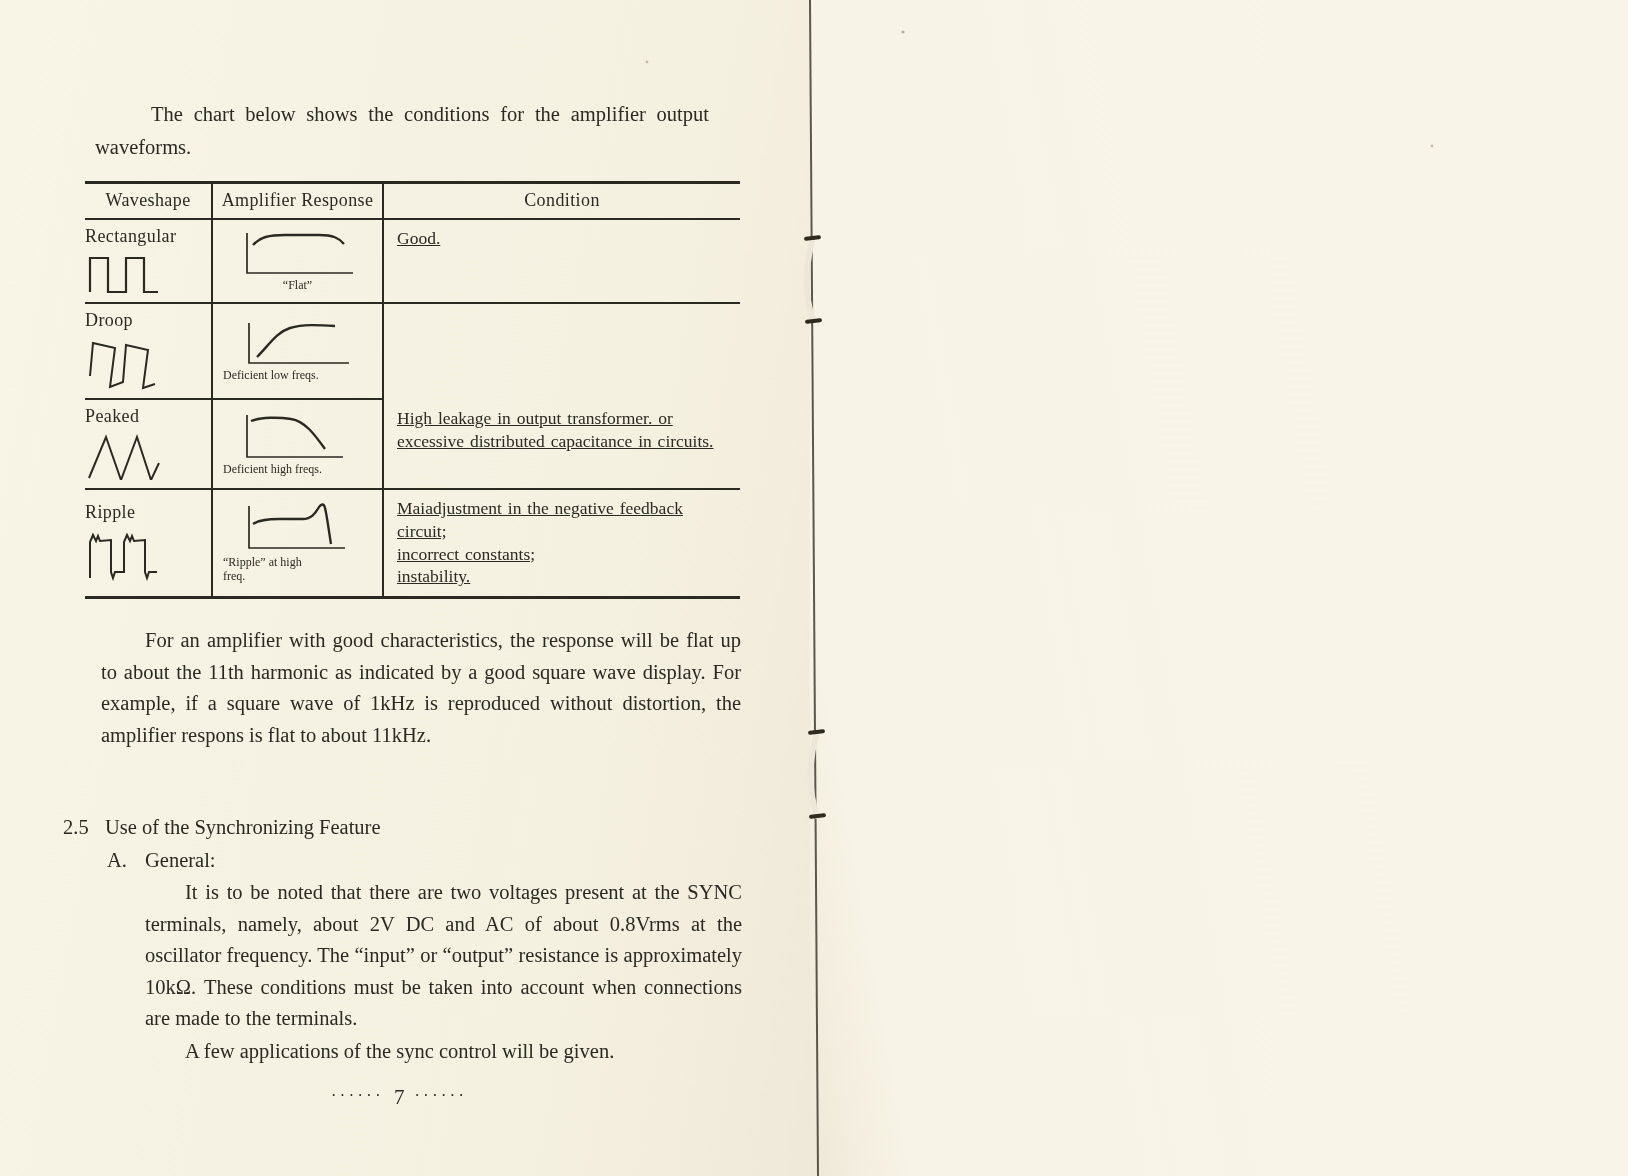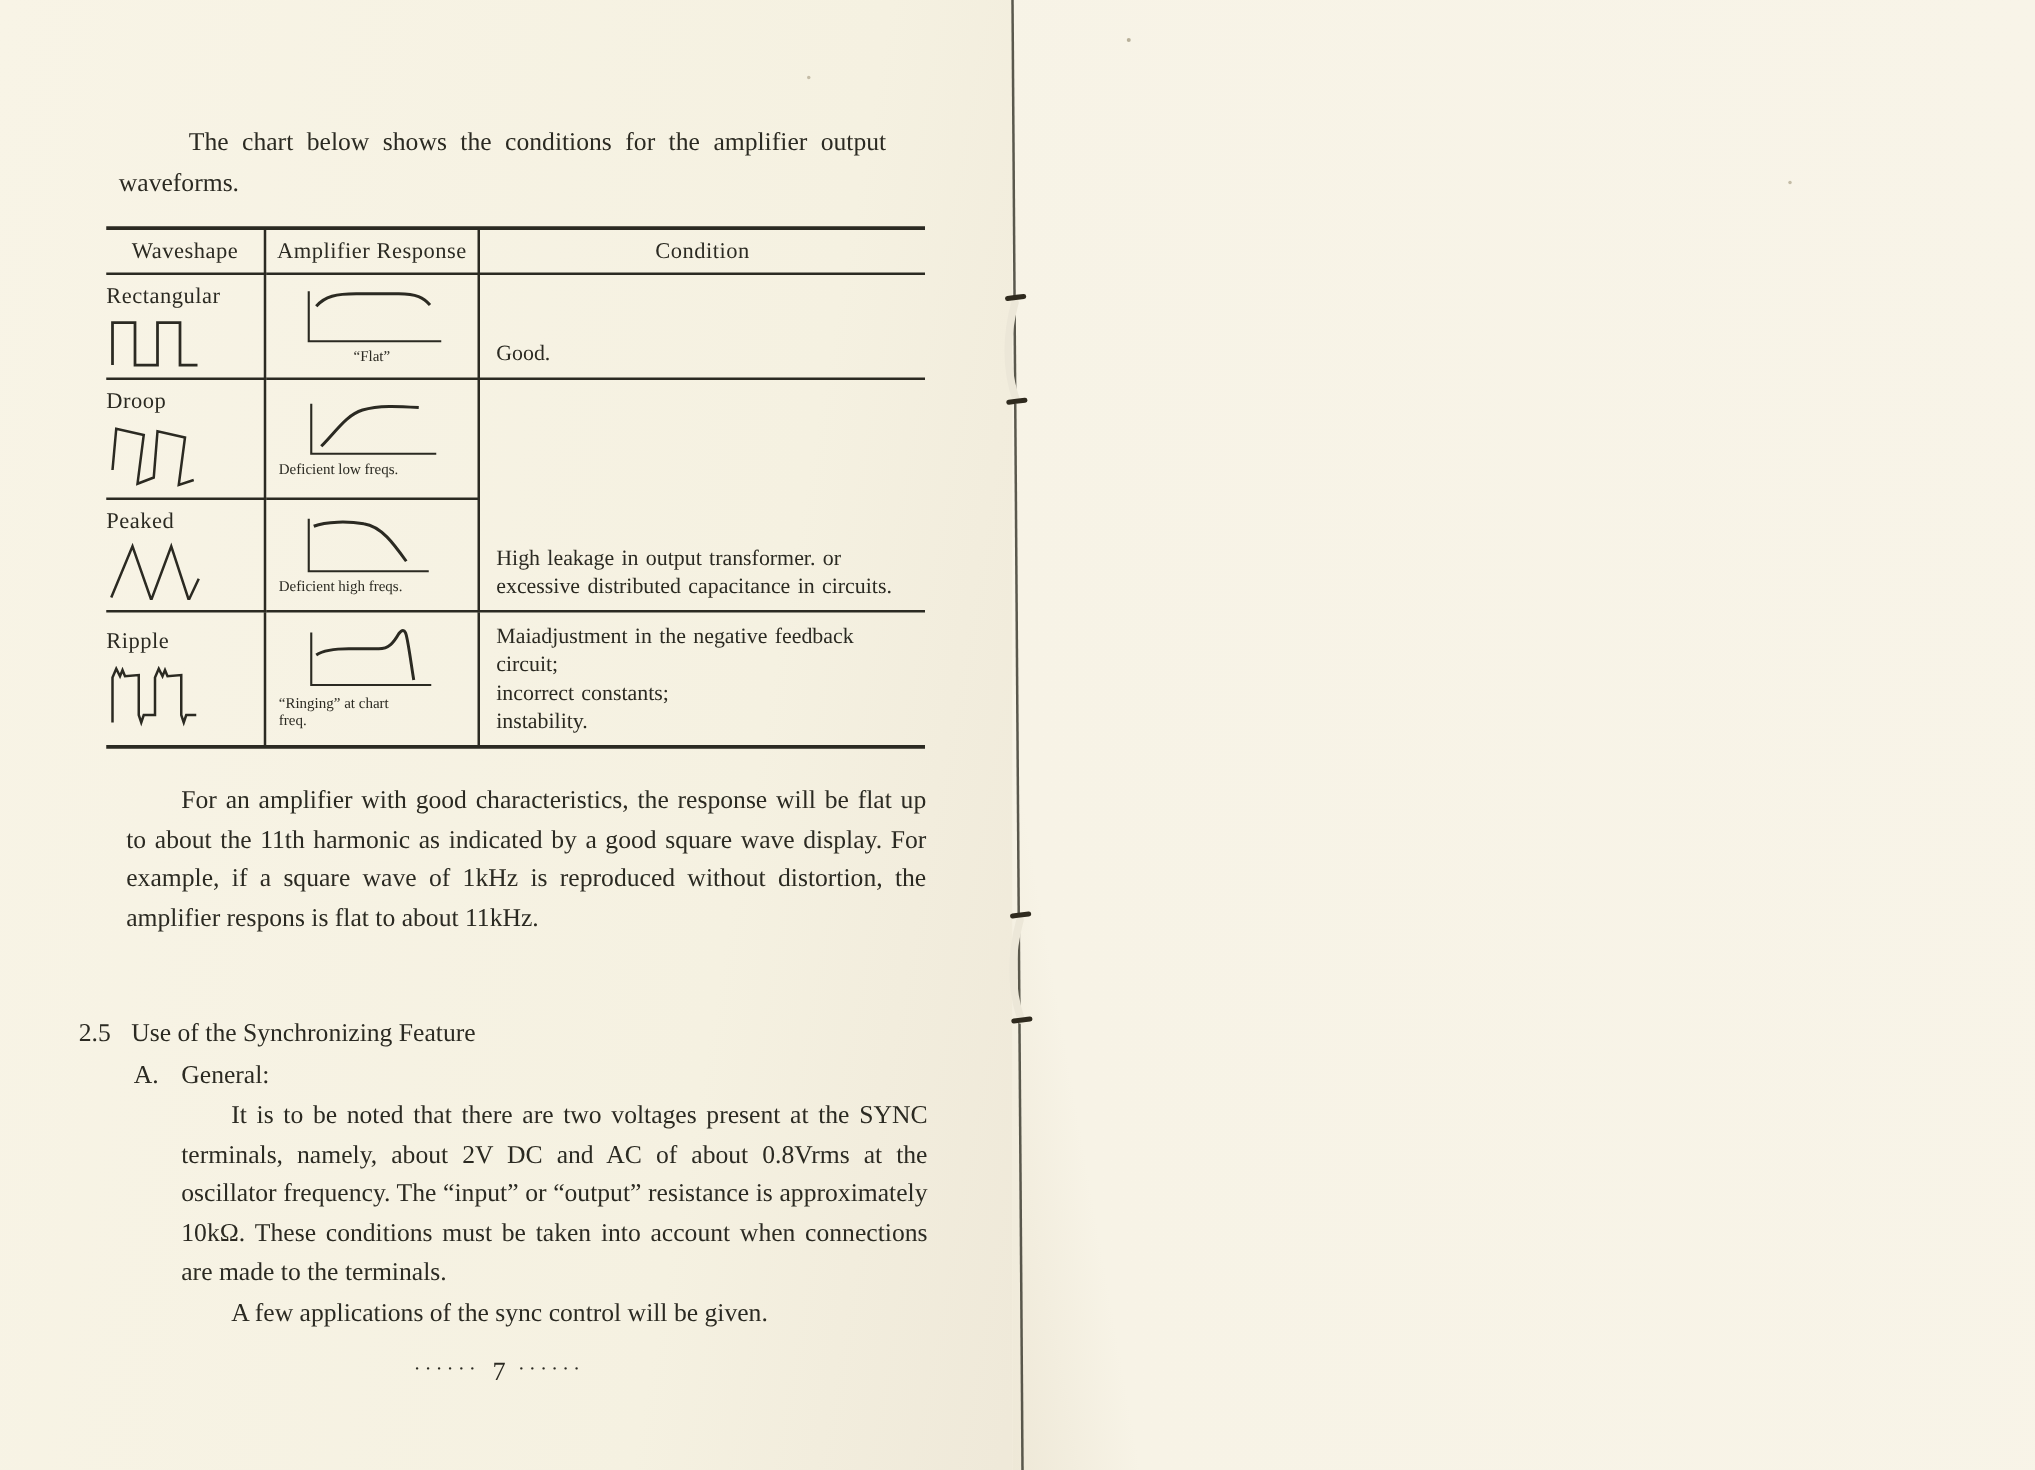--- a/index.html
+++ b/index.html
@@ -17,21 +17,21 @@
   .tbl{margin-top:17px;width:655px;border-top:3px solid #2b2a22;border-bottom:3px solid #2b2a22;}
   .trow{display:grid;grid-template-columns:128px 171px 356px;}
   .trow:not(:last-child)>div{border-bottom:2px solid #2b2a22;}
   .c1,.c2{border-right:2px solid #2b2a22;}
   .thead>div{font-size:18px;text-align:center;padding:6px 2px 7px;letter-spacing:.4px;}
   .wcell{display:flex;flex-direction:column;align-items:flex-start;justify-content:center;padding:6px 0 8px;gap:3px;}
   .wname{font-size:18px;letter-spacing:.4px;}
   .gcell{display:flex;flex-direction:column;align-items:center;justify-content:center;padding:5px 2px 6px;}
   .rlabel{font-size:12px;line-height:1.15;white-space:pre-line;text-align:center;}
   .rlabel.left{align-self:flex-start;text-align:left;padding-left:8px;}
-  .ccell{display:flex;align-items:flex-end;padding:7px 4px 8px 13px;}
+  .ccell{display:flex;align-items:flex-start;padding:7px 4px 8px 13px;text-decoration:underline;}
   .cond{font-size:17.5px;line-height:1.3;white-space:pre-line;word-spacing:1.5px;}
   .wave{display:block;}
 
   .para{font-size:20.5px;line-height:31.5px;text-align:justify;margin:0;}
   .harm{margin:26px 0 0 16px;width:640px;text-indent:44px;}
   .secrow{display:flex;font-size:20.5px;line-height:31.5px;}
   .s25{margin-top:61px;margin-left:-22px;}
   .secnum{width:42px;flex:none;}
   .itemrow{display:flex;font-size:20.5px;line-height:31.5px;margin-left:22px;margin-top:1px;}
   .ilabel{width:38px;flex:none;}
@@ -122,21 +122,21 @@
             <div class="wname">Ripple</div>
             <svg class="wave" width="80" height="56" viewBox="0 0 80 56">
               <path d="M5 52 L5 16 L8 9 L11 15 L13 10 L15 15 L26 14 L26 46 L28 52 L30 46 L39 46 L39 16 L42 9 L45 15 L47 10 L49 15 L60 14 L60 46 L62 52 L64 46 L72 46" fill="none" stroke="#2b2a22" stroke-width="2"></path>
             </svg>
           </div>
           <div class="c2 gcell">
             <svg class="wave" width="126" height="54" viewBox="0 0 126 54">
               <path d="M14 4 L14 46 L110 46" fill="none" stroke="#2b2a22" stroke-width="1.7"></path>
               <path d="M18 22 C24 18 34 17 44 17 L68 17 C76 17 80 12 84 5 C87 1 89 2 90 6 C92 14 94 30 96 42" fill="none" stroke="#2b2a22" stroke-width="2.4"></path>
             </svg>
-            <div class="rlabel left">“Ringing” at chart
+            <div class="rlabel left">“Ripple” at high
 freq.</div>
           </div>
           <div class="c3 ccell">
             <div class="cond">Maiadjustment in the negative feedback
 circuit;
 incorrect constants;
 instability.</div>
           </div>
         </div>
       </div>

